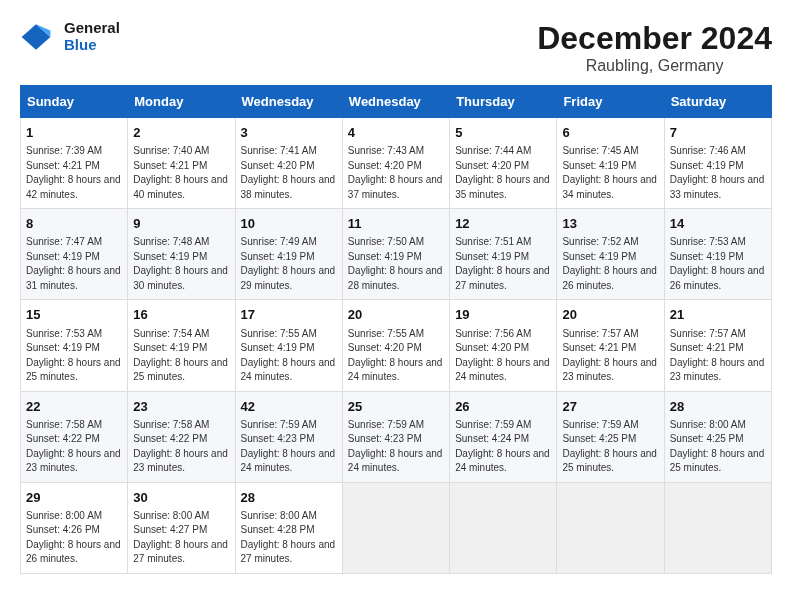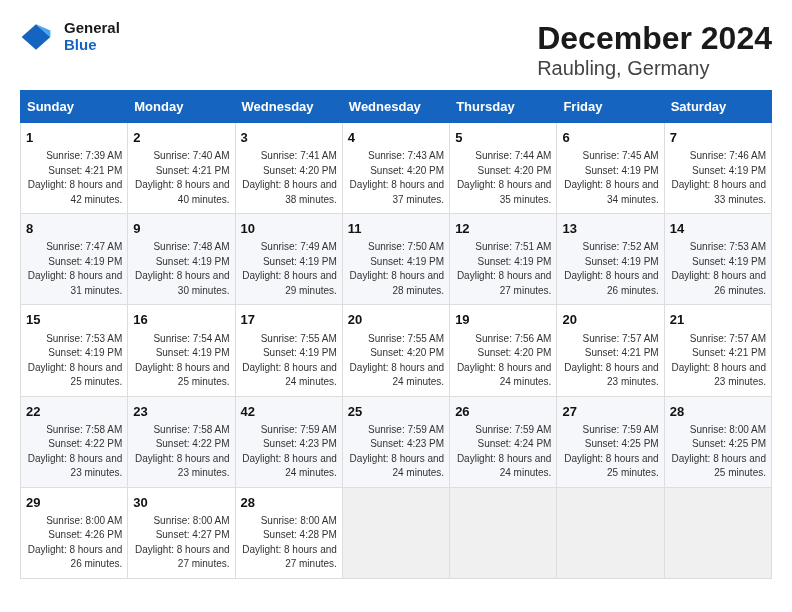--- a/index.html
+++ b/index.html
@@ -28,29 +28,29 @@
       font-weight: bold;
       line-height: 1.1;
       color: #1a1a1a;
     }
     .logo-text span.blue { color: #1565c0; }
     .logo-icon {
       width: 32px;
       height: 32px;
     }
     .title-block {
-      text-align: left;
+      text-align: center;
     }
     .title-block h1 {
       font-size: 32px;
       font-weight: bold;
       color: #1a1a1a;
     }
     .title-block h2 {
-      font-size: 20px;
+      font-size: 16px;
       font-weight: normal;
       color: #444;
     }
     .calendar {
       width: 100%;
       border-collapse: collapse;
       font-size: 11px;
       border-radius: 10px;
     }
     .calendar thead tr th {
@@ -83,21 +83,20 @@
       font-size: 13px;
       font-weight: bold;
       display: block;
       margin-bottom: 2px;
       color: #111;
     }
     .day-info {
       color: #333;
       font-size: 10px;
       line-height: 1.45;
-      text-align: right;
     }
   </style>
 </head>
 <body>
 
 <div class="header">
   <div class="logo">
     <svg class="logo-icon" viewBox="0 0 40 40" xmlns="http://www.w3.org/2000/svg">
       <polygon points="20,4 38,20 20,36 2,20" fill="#1565c0"></polygon>
       <polygon points="20,4 38,12 38,20" fill="#42a5f5"></polygon>

